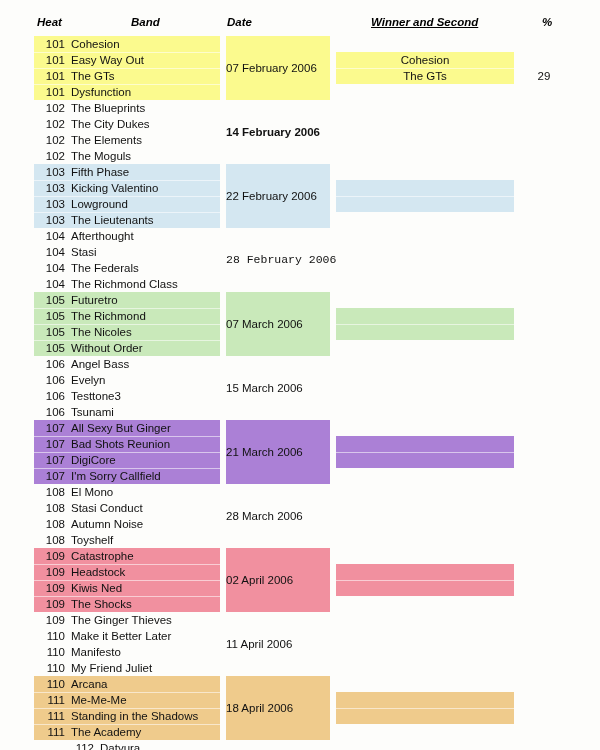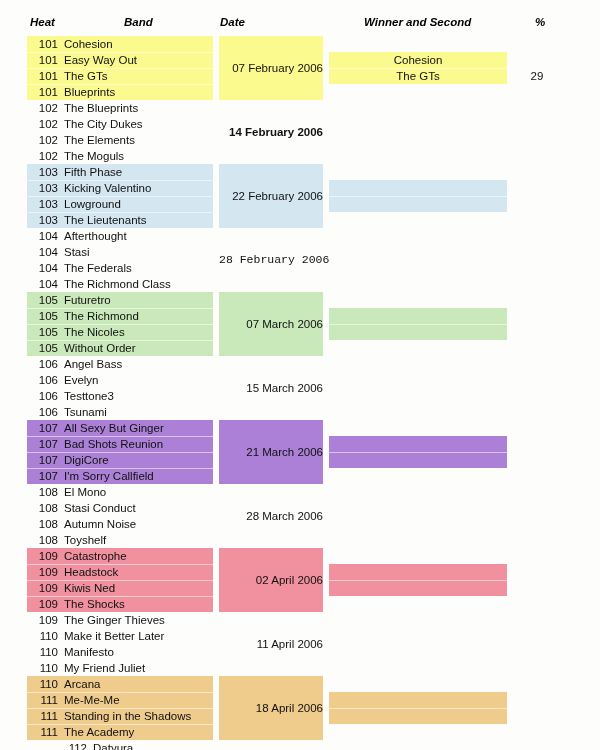--- a/index.html
+++ b/index.html
@@ -16,41 +16,41 @@
     position: relative;
   }
   
   .page {
     position: absolute;
     inset: 0;
     background: #fdfdfb;
   }
   .sheet {
     position: absolute;
-    left: 2px; top: 0;
+    left: 9px; top: 0;
     width: 516px; height: 750px;
   }
 
   
   .head {
     position: absolute;
     top: 16px;
     left: 0;
     width: 600px;
     height: 16px;
     font-style: italic;
     font-weight: 600;
     font-size: 11.5px;
     color: #000;
   }
   .head span { position: absolute; white-space: nowrap; }
   .h-heat  { left: 28px; }
   .h-band  { left: 122px; }
   .h-date  { left: 218px; }
-  .h-win   { left: 362px; }
+  .h-win   { left: 362px; text-decoration: underline; }
   .h-pct   { left: 533px; }
 
   
   .hl {
     position: absolute;
     z-index: 0;
   }
   .hl.band  { left: 25px;  width: 186px; }
   .hl.date  { left: 217px; width: 104px; }
   .hl.win   { left: 327px; width: 178px; }
@@ -81,21 +81,21 @@
   .cell {
     position: absolute;
     z-index: 2;
     font-size: 11.5px;
     line-height: 16px;
     white-space: nowrap;
   }
   .cell.date {
     left: 217px;
     width: 104px;
-    text-align: right;
+    text-align: left;
   }
   .cell.win {
     left: 327px;
     width: 178px;
     text-align: center;
   }
   .cell.pct {
     left: 518px;
     width: 34px;
     text-align: center;
@@ -140,21 +140,21 @@
     <div class="row" style="top: 52px;">
       <span class="heat">101</span>
       <span class="band">Easy Way Out</span>
     </div>
     <div class="row" style="top: 68px;">
       <span class="heat">101</span>
       <span class="band">The GTs</span>
     </div>
     <div class="row" style="top: 84px;">
       <span class="heat">101</span>
-      <span class="band">Blueprints</span>
+      <span class="band">Dysfunction</span>
     </div>
     <div class="cell date" style="top: 60px;">07 February 2006</div>
     <div class="cell win" style="top: 52px;">Cohesion</div>
     <div class="cell win" style="top: 68px;">The GTs</div>
     <div class="cell pct" style="top: 68px;">29</div>
     <div class="row" style="top: 100px;">
       <span class="heat">102</span>
       <span class="band">The Blueprints</span>
     </div>
     <div class="row" style="top: 116px;">

